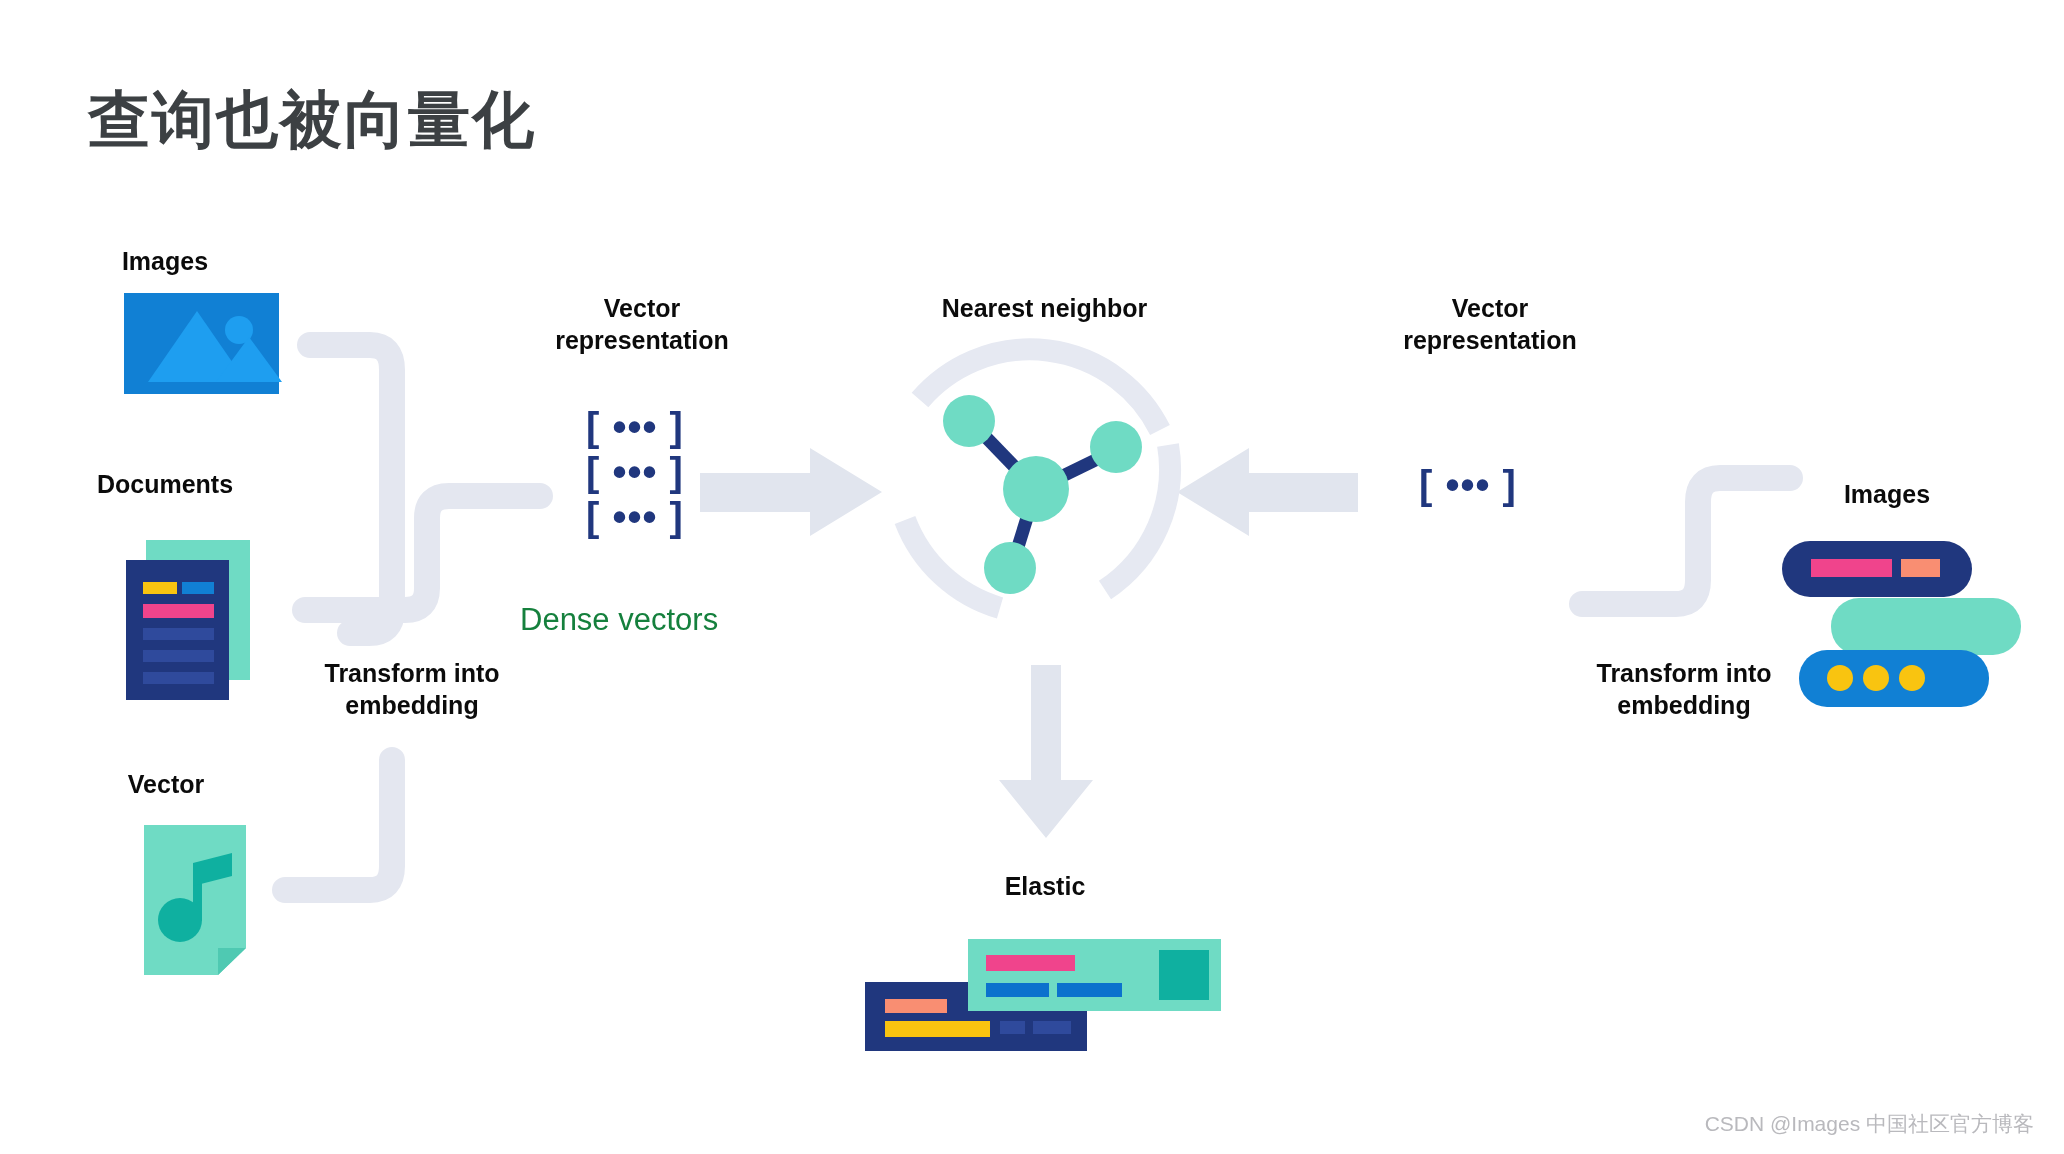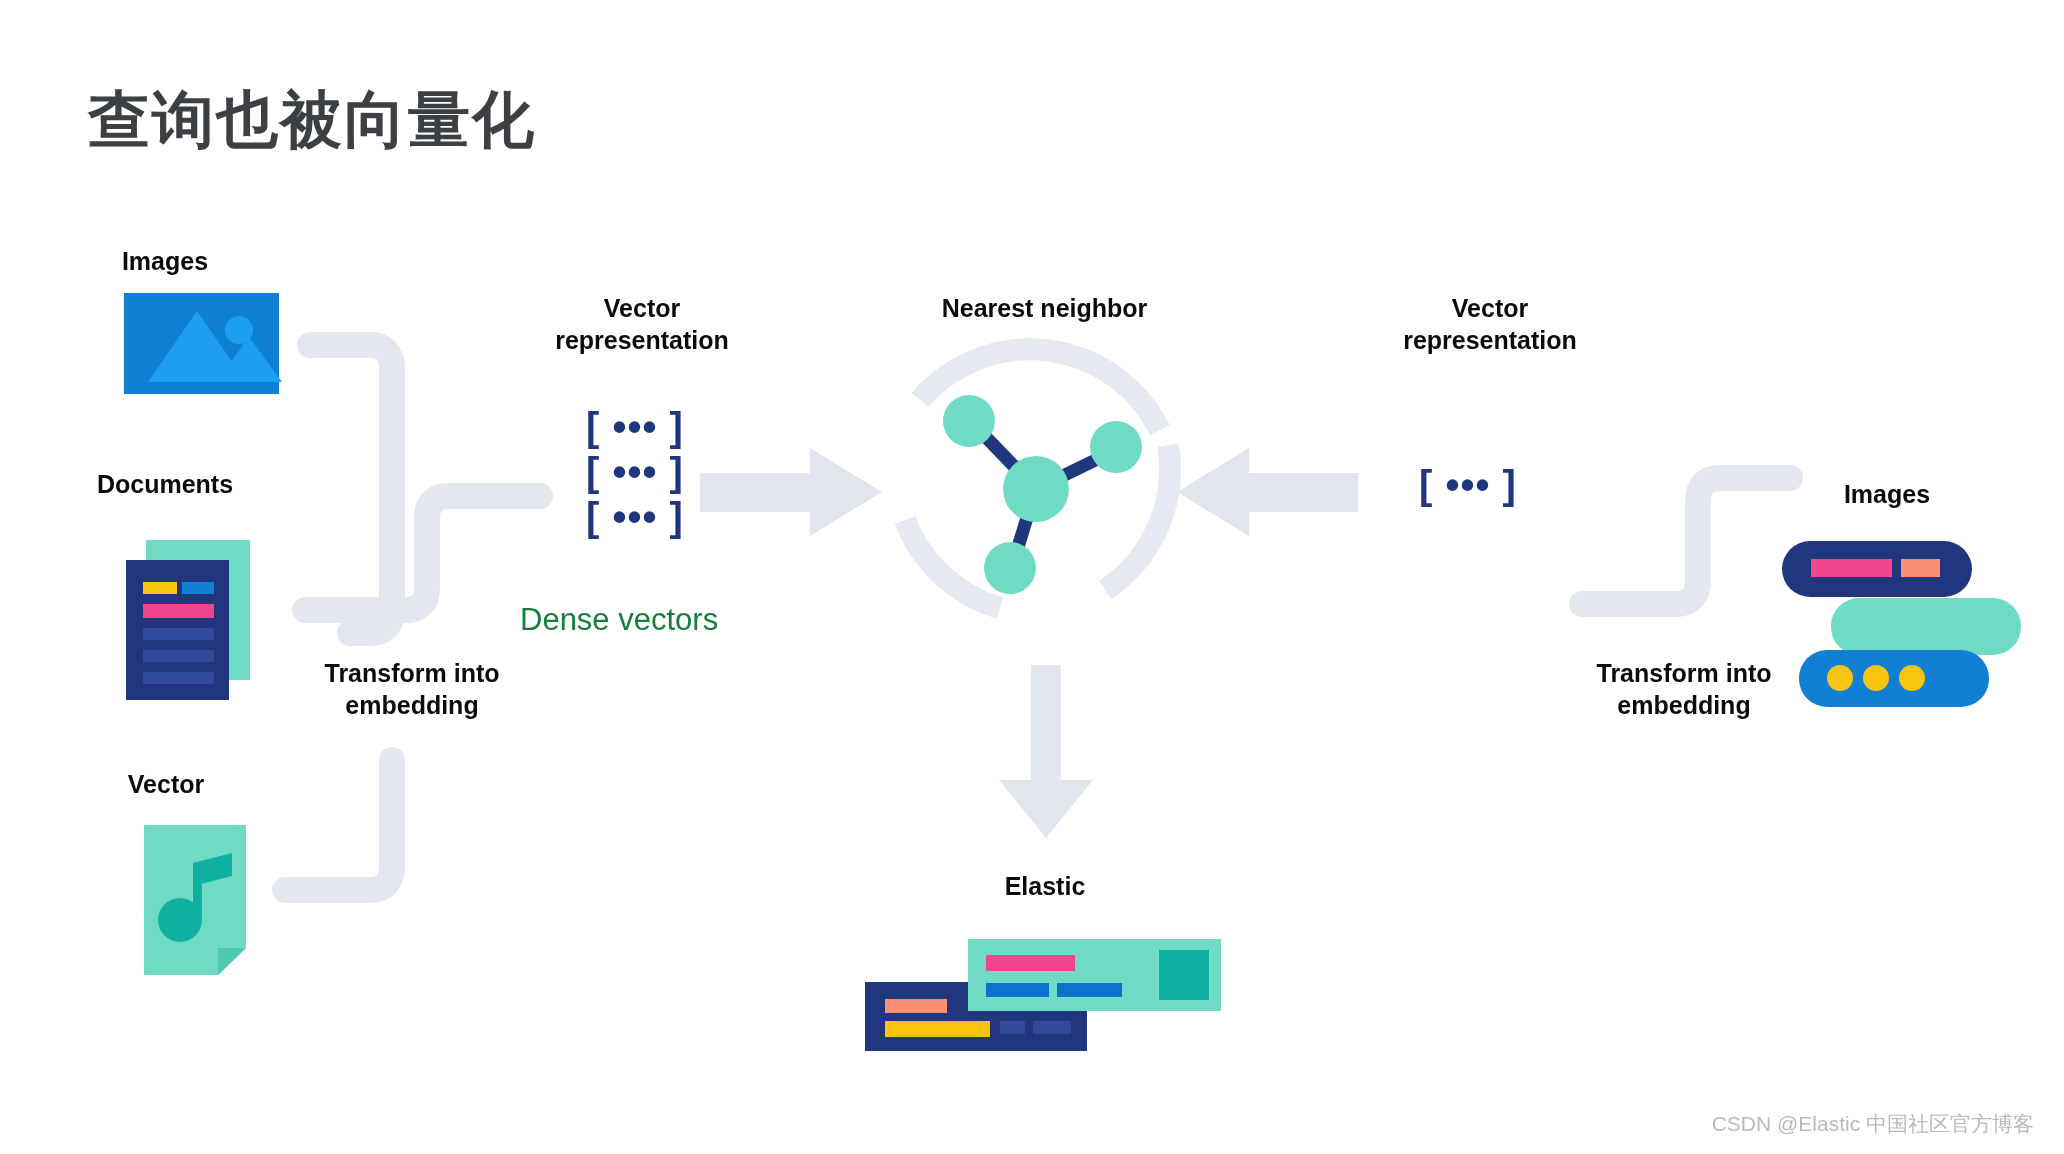--- a/index.html
+++ b/index.html
@@ -208,15 +208,15 @@
     <div>[ ••• ]</div>
   </div>
 
   <div class="lbl" style="left:1572px; top:657px; width:200px;">Transform into
 embedding</div>
 
   <div class="lbl" style="left:1815px; top:478px; width:120px;">Images</div>
 
   <div class="lbl" style="left:963px; top:870px; width:140px;">Elastic</div>
 
-  <div class="watermark">CSDN @Elastic 中国社区官方博客</div>
+  <div class="watermark">CSDN @Images 中国社区官方博客</div>
 
 </div>
 
 </body></html>

